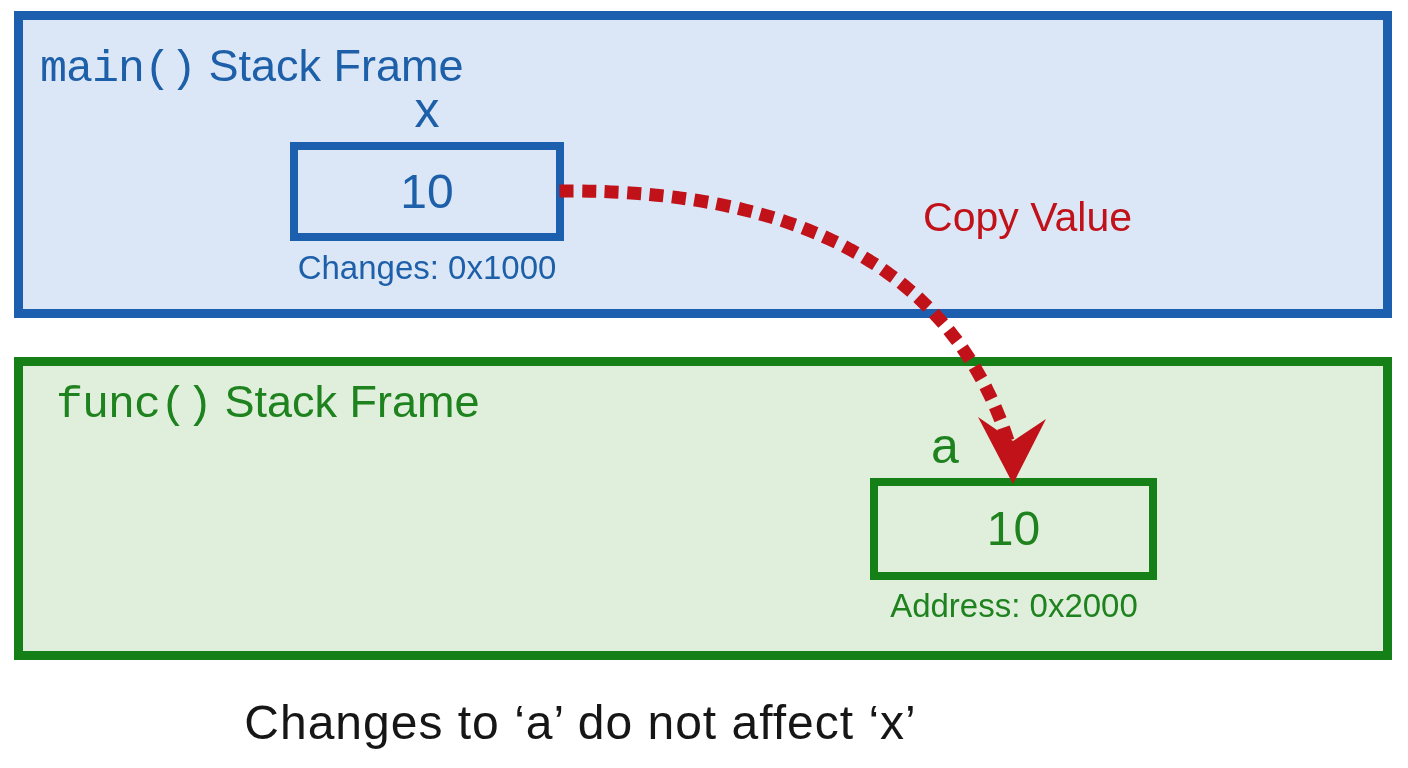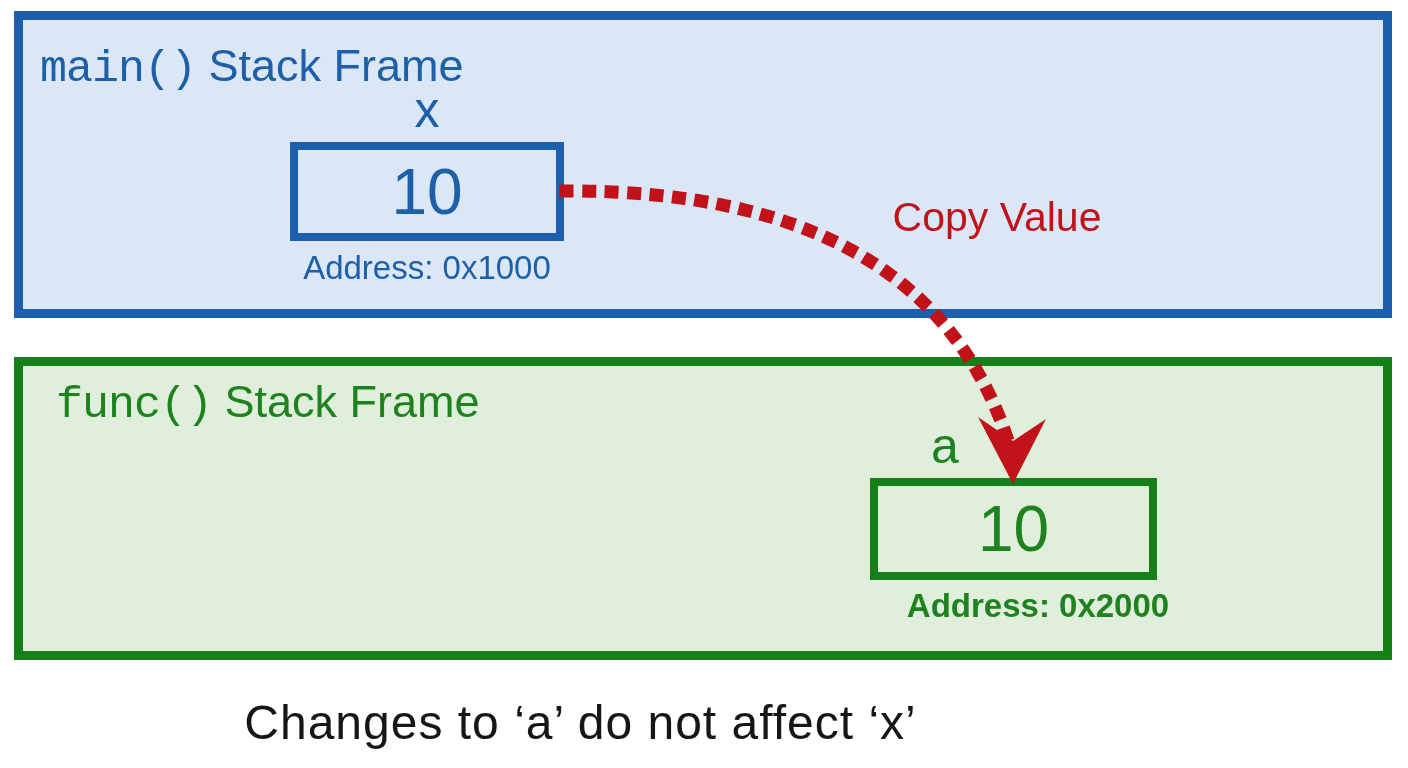--- a/index.html
+++ b/index.html
@@ -23,38 +23,38 @@
     border-color:var(--green_border);background:var(--green_fill);}
 
   
   .frame-title{font-size:45px;line-height:1.15;white-space:pre;}
   .frame-title .code{font-family:"Liberation Mono", monospace;letter-spacing:-1px;}
   .title-main{left:40px;top:40px;color:var(--blue);}
   .title-func{left:40px;top:376px;color:var(--green);margin-left:16px;}
 
   
   .var-box{border-style:solid;border-width:8px;display:flex;
-    align-items:center;justify-content:center;font-size:64px;line-height:1;}
+    align-items:center;justify-content:center;font-size:48px;line-height:1;}
   .var-box-x{left:290px;top:142px;width:274px;height:99px;
     border-color:var(--blue_border);color:var(--blue);}
   .var-box-a{left:870px;top:478px;width:287px;height:102px;
     border-color:var(--green_border);color:var(--green);}
 
   
   .var-name{font-size:50px;line-height:1.05;text-align:center;font-weight:500;}
   .var-name-x{left:290px;top:84px;width:274px;color:var(--blue);}
   .var-name-a{left:870px;top:420px;width:150px;color:var(--green);}
 
   
   .addr{font-size:33px;line-height:1.1;text-align:center;}
   .addr-x{left:284px;top:250px;width:286px;color:var(--blue);}
-  .addr-a{left:888px;top:588px;width:300px;color:var(--green);font-weight:bold;}
+  .addr-a{left:864px;top:588px;width:300px;color:var(--green);}
 
   
-  .copy-label{left:862px;top:194px;width:270px;text-align:center;
+  .copy-label{left:862px;top:194px;width:270px;text-align:right;
     font-size:41px;font-weight:500;color:var(--red);}
 
   
   .arrow-svg{left:0;top:0;width:1408px;height:768px;pointer-events:none;}
   .arrow-path{fill:none;stroke:var(--red);stroke-width:13;
     stroke-dasharray:1 21.5;stroke-linecap:square;}
   .arrow-head{fill:var(--red);stroke:none;}
 
   
   .caption{left:0;top:695px;width:1161px;text-align:center;
@@ -63,21 +63,21 @@
 </head>
 <body>
 
 <div class="abs frame frame-main"></div>
 <div class="abs frame-title title-main"><span class="code">main()</span><span> Stack Frame</span></div>
 
 <div class="abs var-name var-name-x">x</div>
 <div class="abs var-box var-box-x">
     <span>10</span>
   </div>
-<div class="abs addr addr-x">Address: 0x1000</div>
+<div class="abs addr addr-x">Changes: 0x1000</div>
 
 <div class="abs frame frame-func"></div>
 <div class="abs frame-title title-func"><span class="code">func()</span><span> Stack Frame</span></div>
 
 <div class="abs var-name var-name-a">a</div>
 <div class="abs var-box var-box-a">
     <span>10</span>
   </div>
 <div class="abs addr addr-a">Address: 0x2000</div>
 

